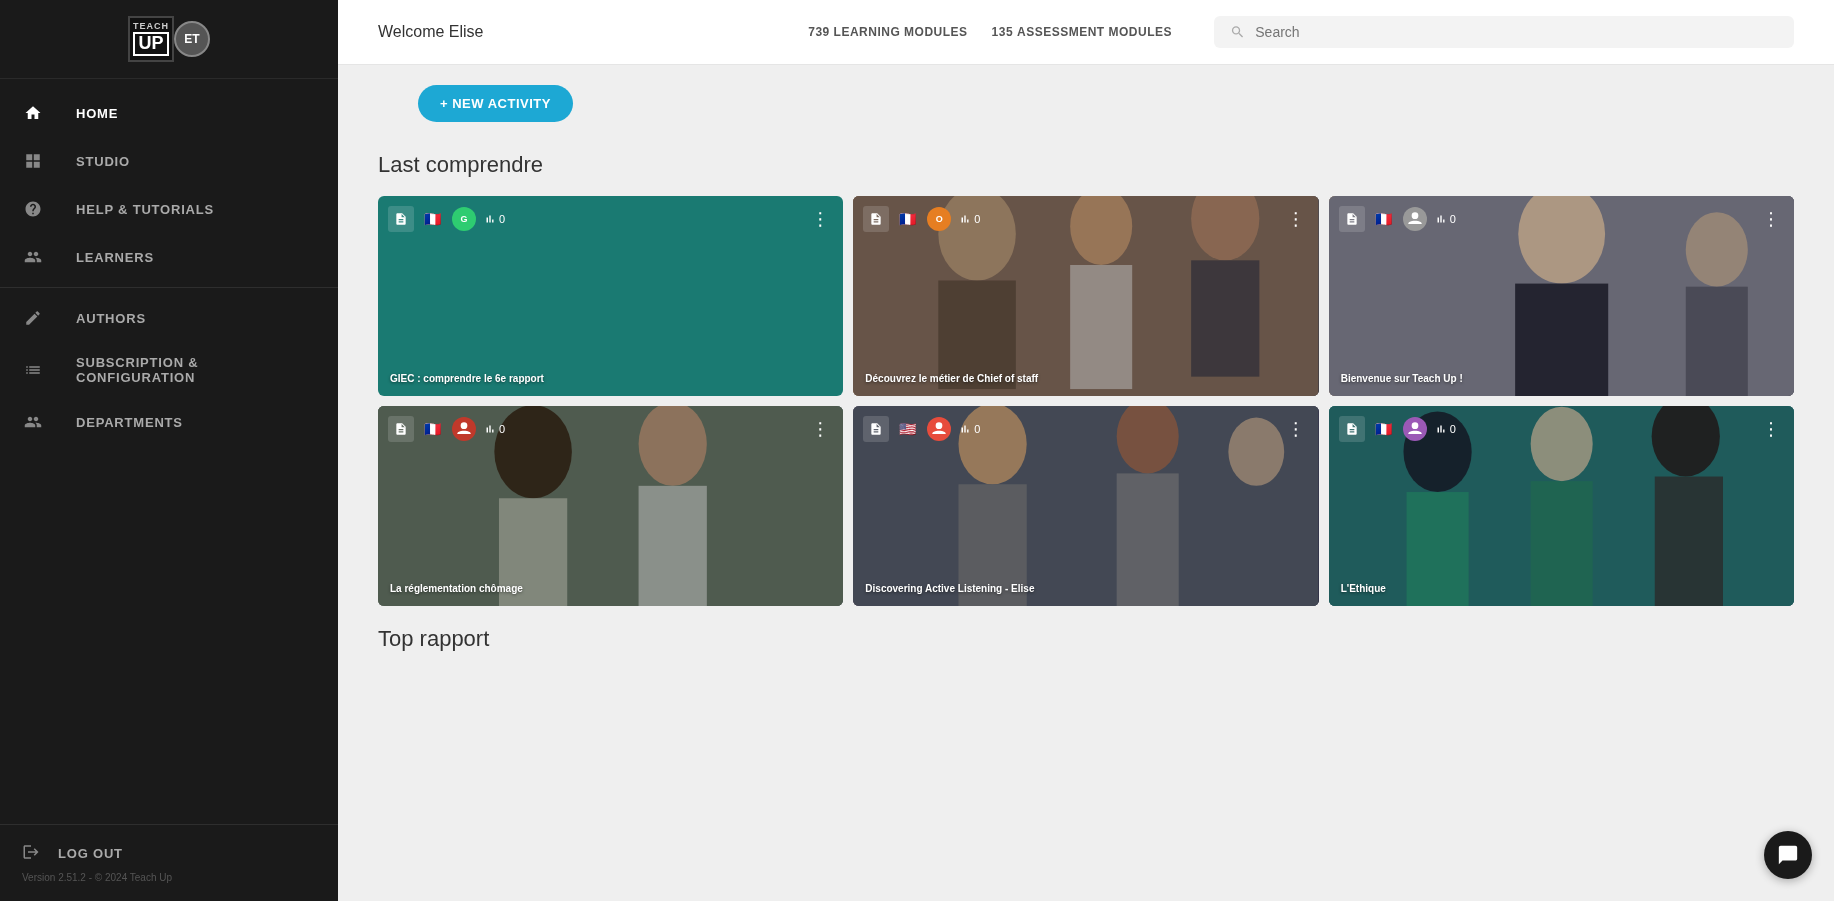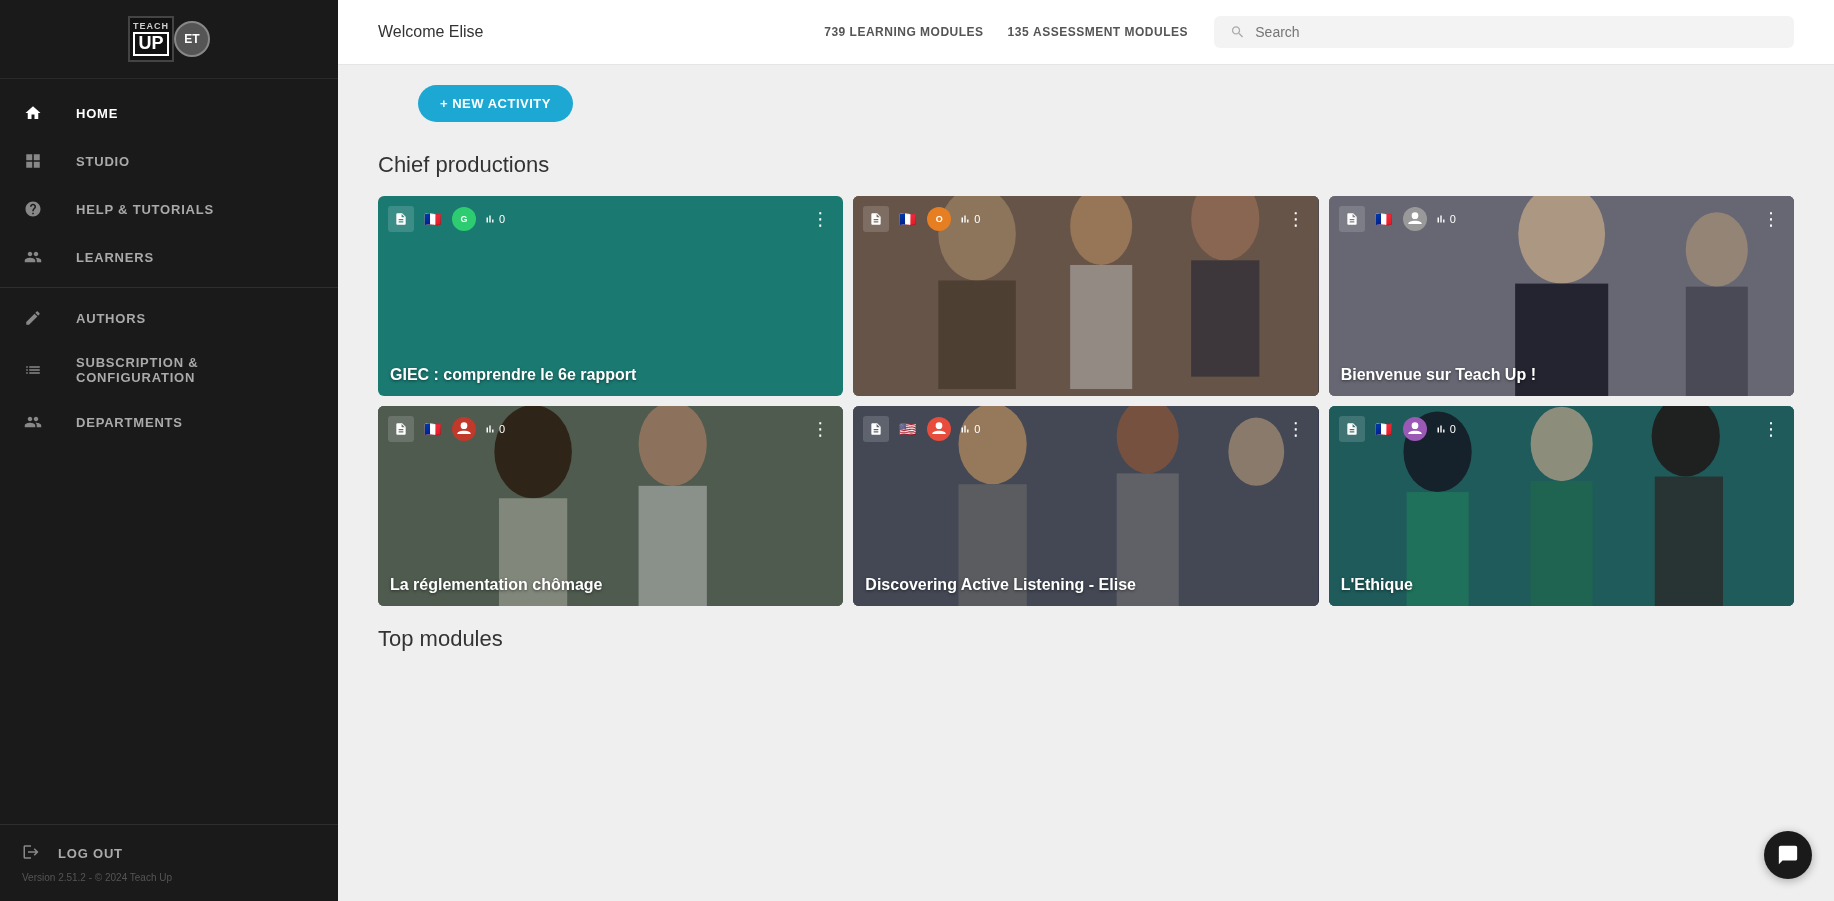--- a/index.html
+++ b/index.html
@@ -122,21 +122,21 @@
       top: 0;
       z-index: 10;
     }
     .welcome-text {
       font-size: 16px;
       color: #333;
     }
     .top-bar-right {
       display: flex;
       align-items: center;
-      gap: 26px;
+      gap: 42px;
     }
     .module-count {
       font-size: 12px;
       font-weight: 700;
       letter-spacing: 0.5px;
       color: #555;
       text-transform: uppercase;
     }
     .search-bar {
       display: flex;
@@ -274,21 +274,21 @@
       cursor: pointer;
       padding: 2px 4px;
       line-height: 1;
     }
     .prod-card-title {
       position: absolute;
       bottom: 12px;
       left: 12px;
       right: 0;
       color: white;
-      font-size: 16px;
+      font-size: 10px;
       font-weight: 600;
       text-shadow: 0 1px 3px rgba(0,0,0,0.5);
     }
 
     
     .bg-people-1 {
       background: linear-gradient(135deg, #8e6b4a 0%, #b8956a 30%, #6b6b7a 60%, #4a4a5a 100%);
     }
     .bg-people-2 {
       background: linear-gradient(135deg, #c9a882 0%, #8a7060 40%, #5a5a6a 70%, #3a3a4a 100%);
@@ -463,21 +463,21 @@
       </div>
     </div>
   </div>
 
   <div class="content">
 
     <div class="action-bar">
       <button class="new-activity-btn">+ NEW ACTIVITY</button>
     </div>
 
-    <h2 class="section-title">Chief productions</h2>
+    <h2 class="section-title">Last comprendre</h2>
 
     <div class="productions-grid">
 
       <div class="prod-card">
         <div class="prod-card-teal"></div>
         <div class="prod-card-header">
           <div class="prod-icon">
             <svg width="14" height="14" viewBox="0 0 24 24" fill="white">
                 <path d="M14 2H6c-1.1 0-2 .9-2 2v16c0 1.1.9 2 2 2h12c1.1 0 2-.9 2-2V8l-6-6zm2 16H8v-2h8v2zm0-4H8v-2h8v2zm-3-5V3.5L18.5 9H13z"></path>
               </svg>
@@ -518,20 +518,21 @@
           <span class="flag-icon">🇫🇷</span>
           <div class="author-avatar av-orange" style="font-size:9px;">O</div>
           <div class="stats-badge">
             <svg width="12" height="12" viewBox="0 0 24 24" fill="white">
                 <path d="M5 9.2h3V19H5zM10.6 5h2.8v14h-2.8zm5.6 8H19v6h-2.8z"></path>
               </svg>
             <span>0</span>
           </div>
           <span class="three-dots">⋮</span>
         </div>
+        <div class="prod-card-title">Découvrez le métier de Chief of staff</div>
       </div>
 
       <div class="prod-card">
         <div class="photo-sim bg-people-2">
           <svg width="100%" height="100%" viewBox="0 0 300 200" preserveAspectRatio="xMidYMid slice">
             <rect width="300" height="200" fill="#8a8a9a"></rect>
             <ellipse cx="150" cy="60" rx="28" ry="32" fill="#f0d0b0" opacity="0.9"></ellipse>
             <rect x="120" y="92" width="60" height="90" fill="#1a1a2a" opacity="0.8"></rect>
             <ellipse cx="250" cy="70" rx="20" ry="24" fill="#e0c0a0" opacity="0.7"></ellipse>
             <rect x="230" y="94" width="40" height="80" fill="#4a4a5a" opacity="0.6"></rect>
@@ -666,21 +667,21 @@
             <span>0</span>
           </div>
           <span class="three-dots">⋮</span>
         </div>
         <div class="prod-card-title">L'Ethique</div>
       </div>
 
     </div>
 
 
-    <h2 class="top-modules-title">Top modules</h2>
+    <h2 class="top-modules-title">Top rapport</h2>
   </div>
 </div>
 
 <div class="chat-bubble">
   <svg width="22" height="22" viewBox="0 0 24 24" fill="white">
     <path d="M20 2H4c-1.1 0-2 .9-2 2v18l4-4h14c1.1 0 2-.9 2-2V4c0-1.1-.9-2-2-2z"></path>
   </svg>
 </div>
 
 </body></html>

